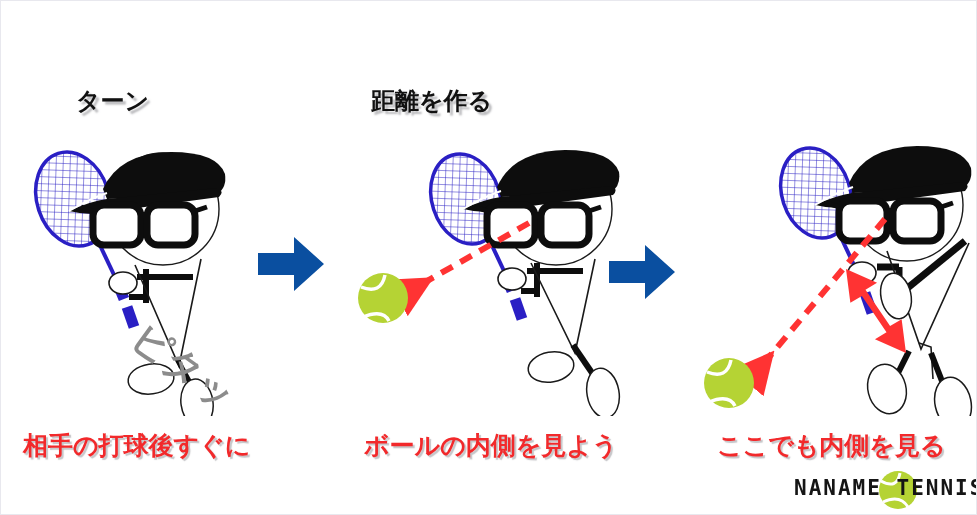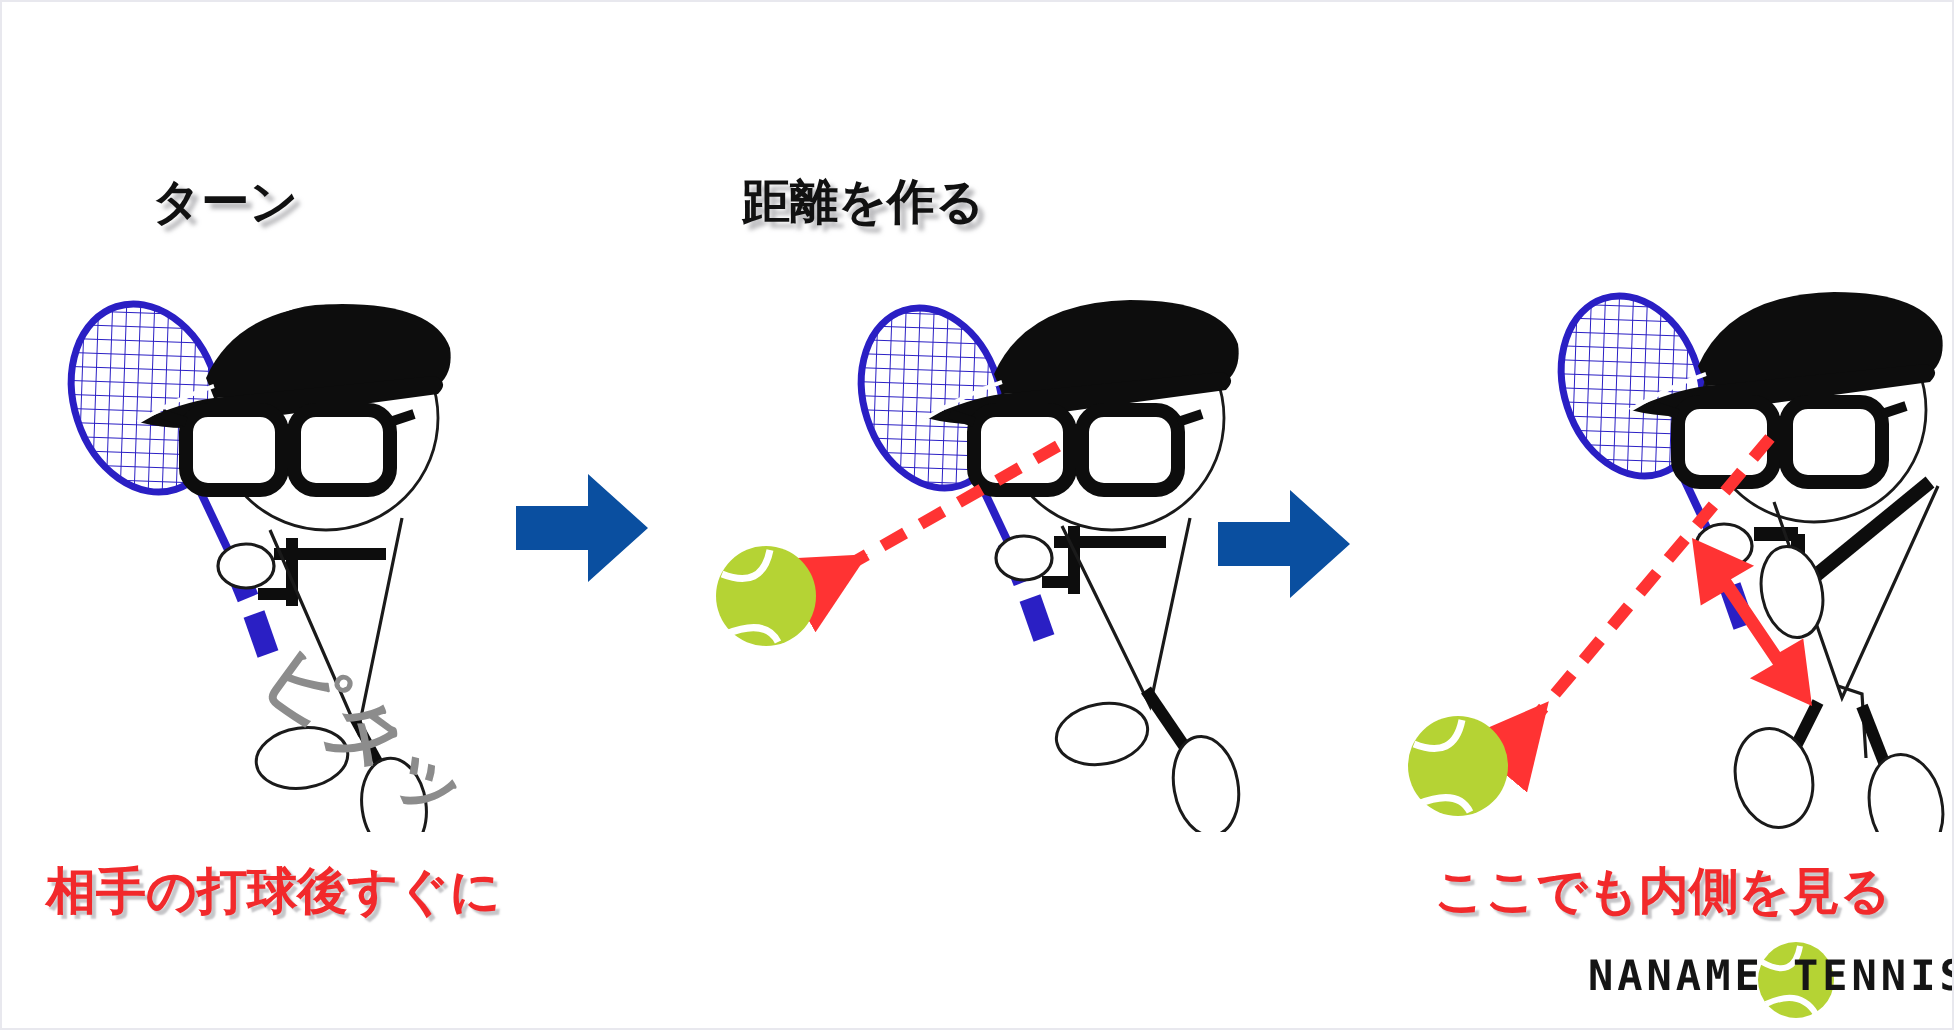--- a/index.html
+++ b/index.html
@@ -295,20 +295,21 @@
 
       <g>
         <circle cx="48" cy="252" r="25" fill="#b5d334"></circle>
         <path d="M26 241 Q46 249 50 229" stroke="#ffffff" stroke-width="3.5" fill="none"></path>
         <path d="M28 271 Q48 263 54 275" stroke="#ffffff" stroke-width="3.5" fill="none"></path>
       </g>
     </svg>
   </div>
 
   <div class="caption" id="cap-0">相手の打球後すぐに</div>
+  <div class="caption" id="cap-1">ボールの内側を見よう</div>
   <div class="caption" id="cap-2">ここでも内側を見る</div>
 
   <div id="watermark">
     <div class="wm-ball">
       <svg width="40" height="40" viewBox="0 0 40 40">
         <circle cx="20" cy="20" r="19" fill="#b5d334"></circle>
         <path d="M3 11 Q19 20 22 3" stroke="#ffffff" stroke-width="3" fill="none"></path>
         <path d="M5 32 Q22 24 30 37" stroke="#ffffff" stroke-width="3" fill="none"></path>
       </svg>
     </div>

